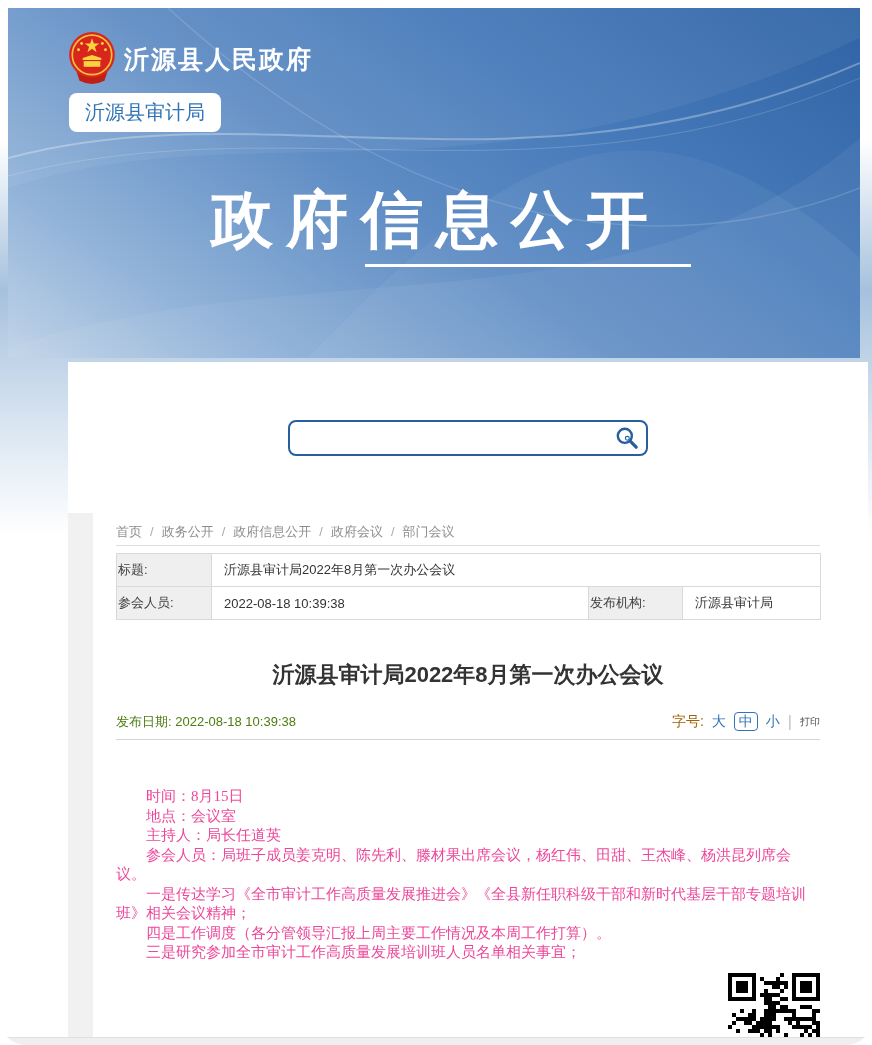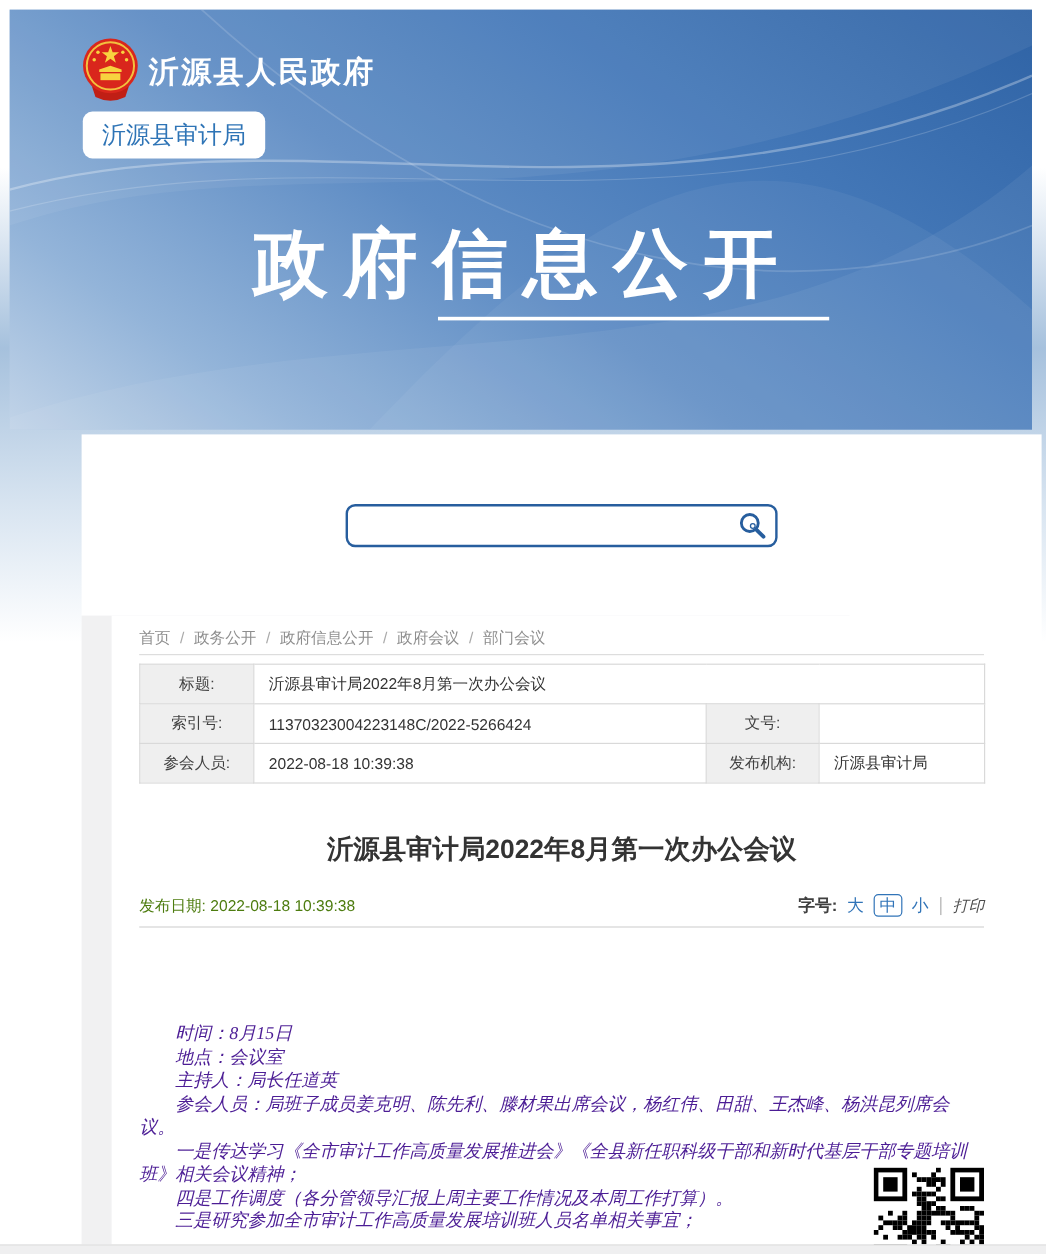--- a/index.html
+++ b/index.html
@@ -1,17 +1,17 @@
 <!DOCTYPE html>
 <html><head>
 <meta charset="utf-8">
 <style>
   html,body{margin:0;padding:0;background:#fff;}
   .page{position:relative;width:872px;height:1045px;background:#fff;overflow:hidden;
-        font-family:"Liberation Sans",sans-serif;}
+        font-family:"Liberation Sans",sans-serif;border-radius:26px;}
   .bg-fade{position:absolute;left:0;top:140px;width:872px;height:395px;
            background:linear-gradient(180deg,#ffffff 0%,#a6c1dd 38%,#d9e5f1 72%,#ffffff 100%);}
   
   .banner{position:absolute;left:8px;top:8px;width:852px;height:350px;overflow:hidden;
           background:linear-gradient(215deg,#2f63a5 0%,#4478b8 30%,#5e8cc4 55%,#93b4d9 82%,#c2d4e8 100%);}
   .banner svg.swoosh{position:absolute;left:0;top:0;}
   .emblem{position:absolute;left:60px;top:22px;width:48px;height:56px;}
   .site-name{position:absolute;left:116px;top:35px;font-size:25px;font-weight:bold;color:#fff;letter-spacing:2px;}
   .dept-btn{position:absolute;left:61px;top:85px;width:152px;height:39px;background:#fff;border-radius:8px;
             color:#2e74b6;font-size:20px;display:flex;align-items:center;justify-content:center;cursor:pointer;}
@@ -26,34 +26,34 @@
   .search-btn{width:38px;height:30px;display:flex;align-items:center;justify-content:center;cursor:pointer;background:none;border:none;}
   
   .content-outer{position:absolute;left:0;top:151px;width:640px;height:524px;background:#f1f1f2;}
   .content-inner{position:absolute;left:25px;top:0;width:750px;height:524px;background:#fff;
                  box-sizing:border-box;padding:0 23px;}
   .breadcrumb{padding-top:10px;height:22px;border-bottom:1px solid #ddd;font-size:13px;color:#8e8e8e;}
   .breadcrumb .crumb{cursor:pointer;}
   .breadcrumb .sep{color:#aaa;margin:0 8px;}
   .info-table{width:704px;margin-top:7px;border-collapse:collapse;font-size:13px;table-layout:fixed;}
   .info-table td{border:1px solid #d9d9d9;height:30px;overflow:hidden;white-space:nowrap;}
-  .info-table td.lbl{background:#efefef;text-align:center;color:#404040;}
+  .info-table td.lbl{background:#efefef;text-align:left;color:#404040;}
   .info-table td.val{padding-left:12px;color:#333;background:#fff;}
   .article-title{margin-top:40px;text-align:center;font-size:22px;font-weight:bold;color:#333;}
   .meta-row{margin-top:22px;display:flex;justify-content:space-between;align-items:center;
             padding-bottom:8px;border-bottom:1px solid #d5d5d5;}
   .meta-left{font-size:13px;color:#4d7c0f;}
   .meta-right{display:flex;align-items:center;gap:8px;}
-  .fs-label{color:#404040;font-weight:bold;font-size:14px;}
+  .fs-label{color:#a16207;font-weight:normal;font-size:14px;}
   .fs-opt{color:#3174b8;font-size:14px;cursor:pointer;}
   .fs-opt.active{border:1px solid #3174b8;border-radius:4px;padding:0 4px;line-height:17px;}
   .meta-divider{color:#c0c0c0;}
-  .print-btn{color:#4c4c4c;font-size:13px;cursor:pointer;font-style:italic;}
-  .article-body{margin-top:80px;font-family:"Liberation Serif","DejaVu Serif",serif;
-                font-size:15px;line-height:19.5px;color:#4c1d95;font-style:italic;}
+  .print-btn{color:#4c4c4c;font-size:10px;cursor:pointer;}
+  .article-body{margin-top:47px;font-family:"Liberation Serif","DejaVu Serif",serif;
+                font-size:15px;line-height:19.5px;color:#ec4899;}
   .article-body p{margin:0;text-indent:2em;}
   .qr{position:absolute;left:635px;top:460px;width:92px;height:92px;}
   .footer-strip{position:absolute;left:0;top:1037px;width:872px;height:8px;background:#efeff0;
                 border-top:1px solid #e0e0e0;box-sizing:border-box;}
 </style>
 </head>
 <body>
 
 <div class="page">
   <div class="bg-fade"></div>
@@ -111,26 +111,20 @@
           <colgroup>
               <col style="width:95px">
               <col style="width:377px">
               <col style="width:94px">
               <col style="width:138px">
             </colgroup>
           <tbody>
               <tr>
             <td class="lbl">标题:</td>
             <td class="val" colspan="3">沂源县审计局2022年8月第一次办公会议</td>
-          </tr>
-          <tr>
-            <td class="lbl">索引号:</td>
-            <td class="val">11370323004223148C/2022-5266424</td>
-            <td class="lbl">文号:</td>
-            <td class="val"></td>
           </tr>
           <tr>
             <td class="lbl">参会人员:</td>
             <td class="val">2022-08-18 10:39:38</td>
             <td class="lbl">发布机构:</td>
             <td class="val">沂源县审计局</td>
           </tr>
         </tbody>
           </table>
 

